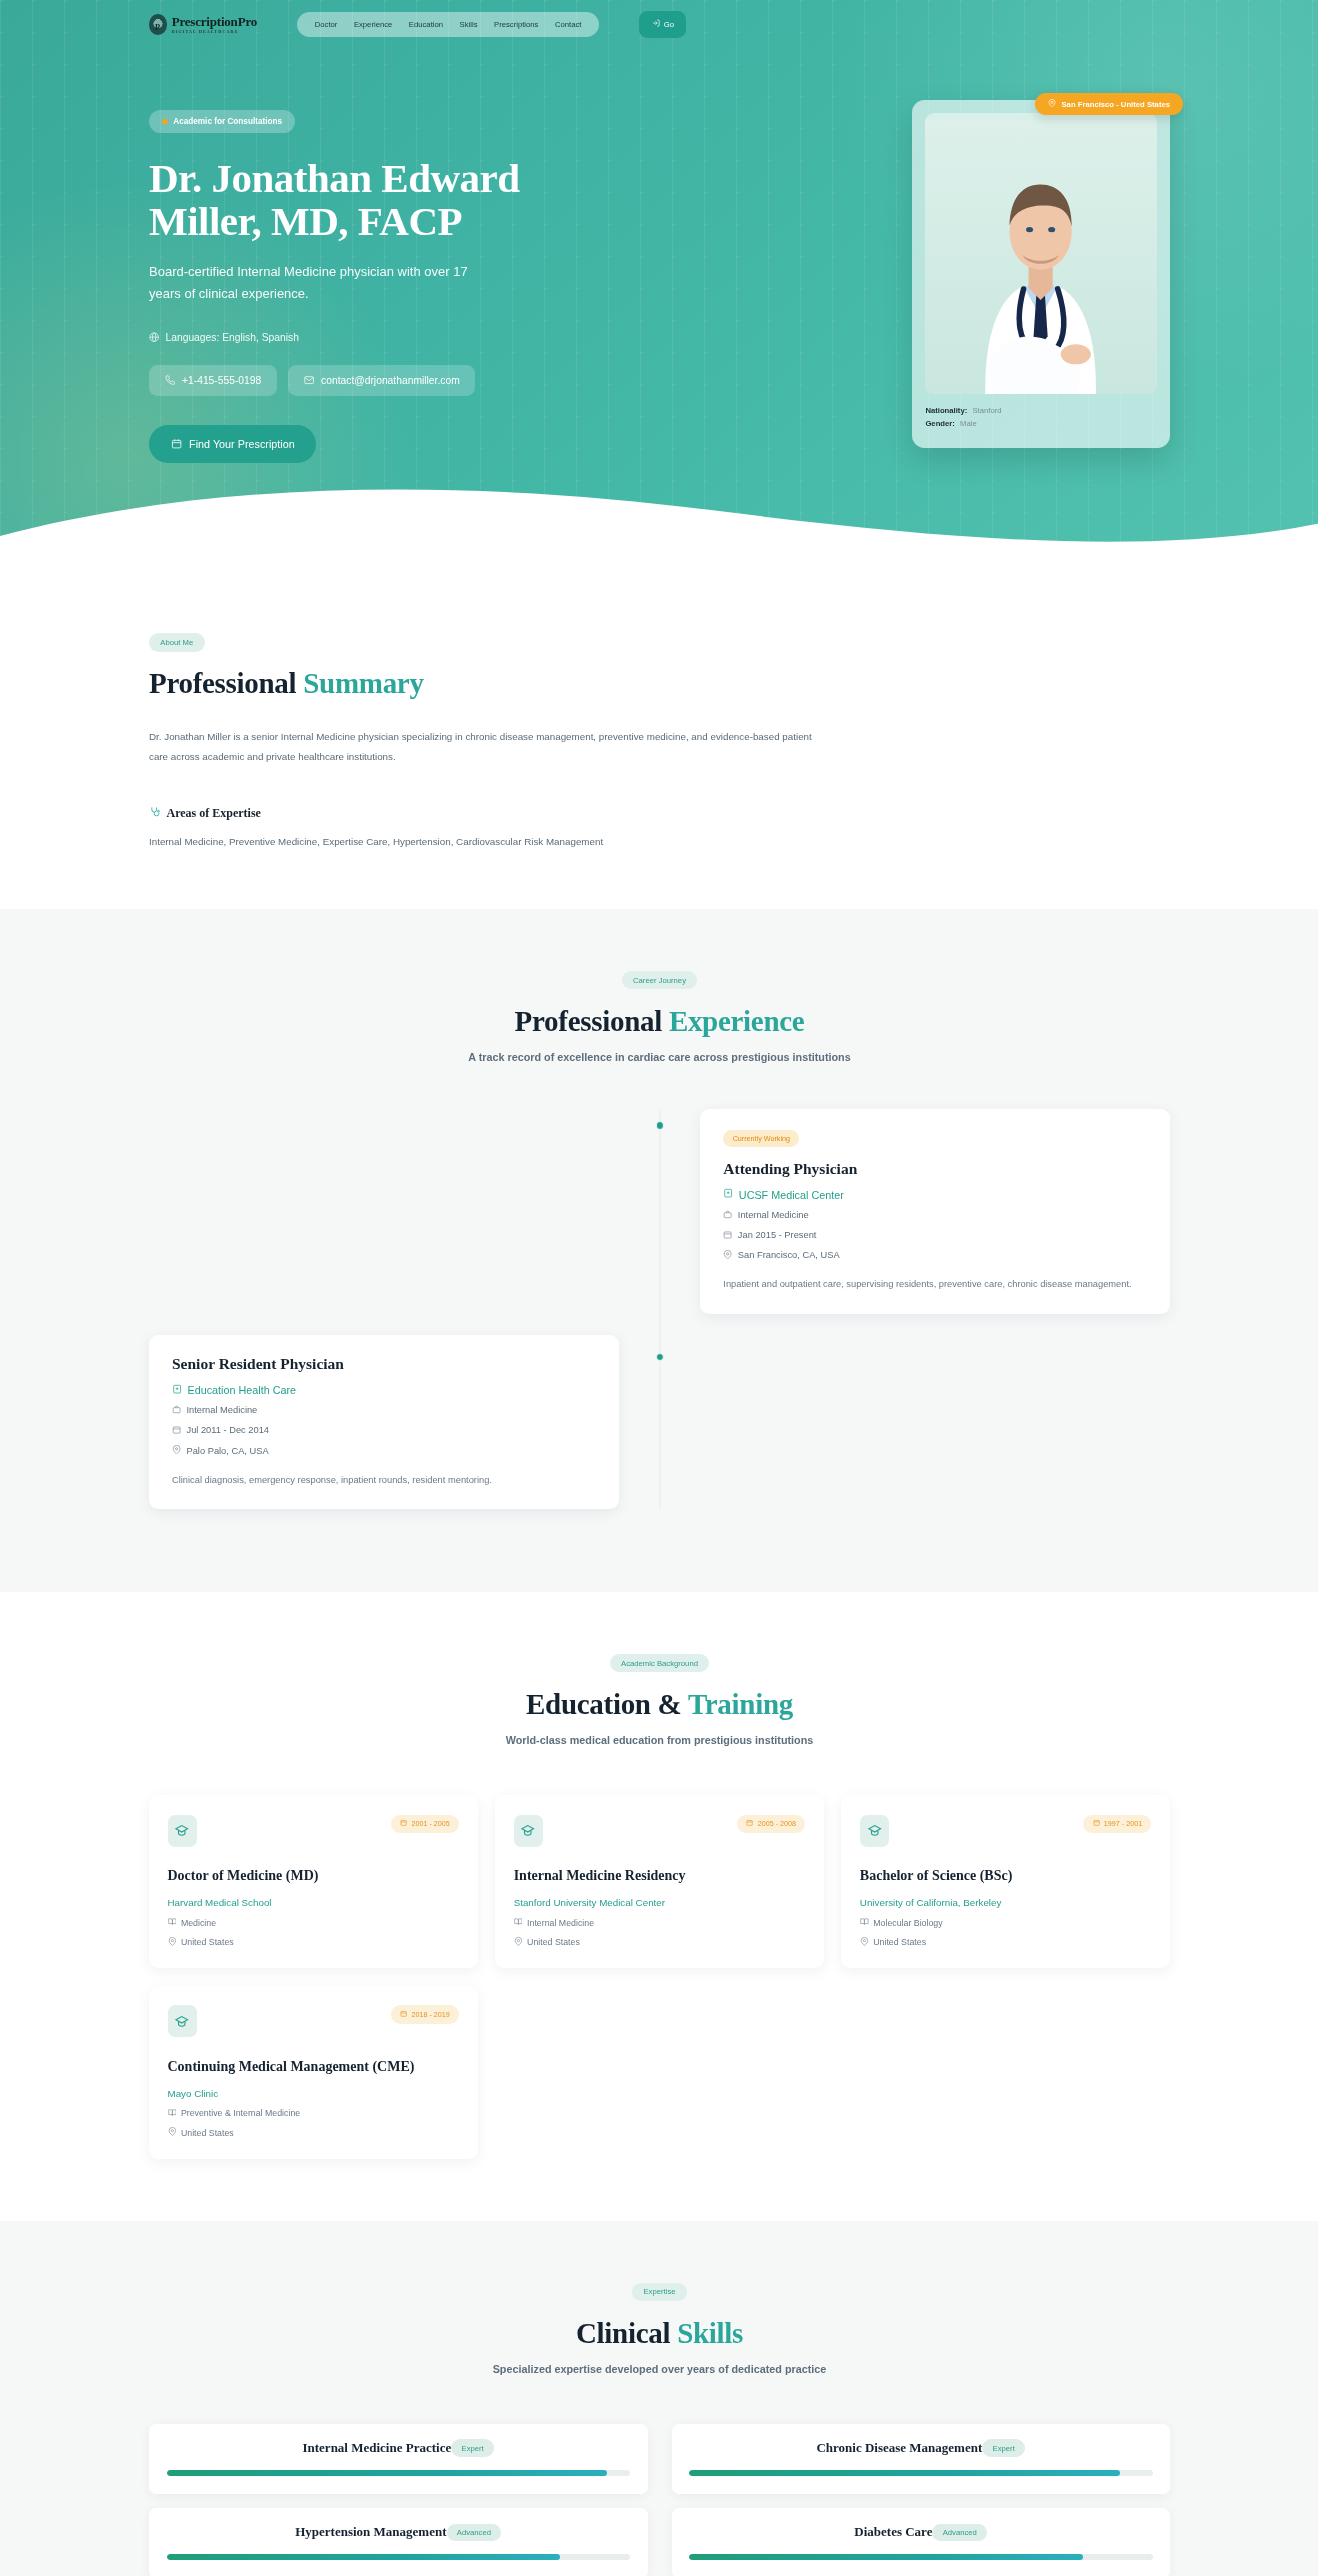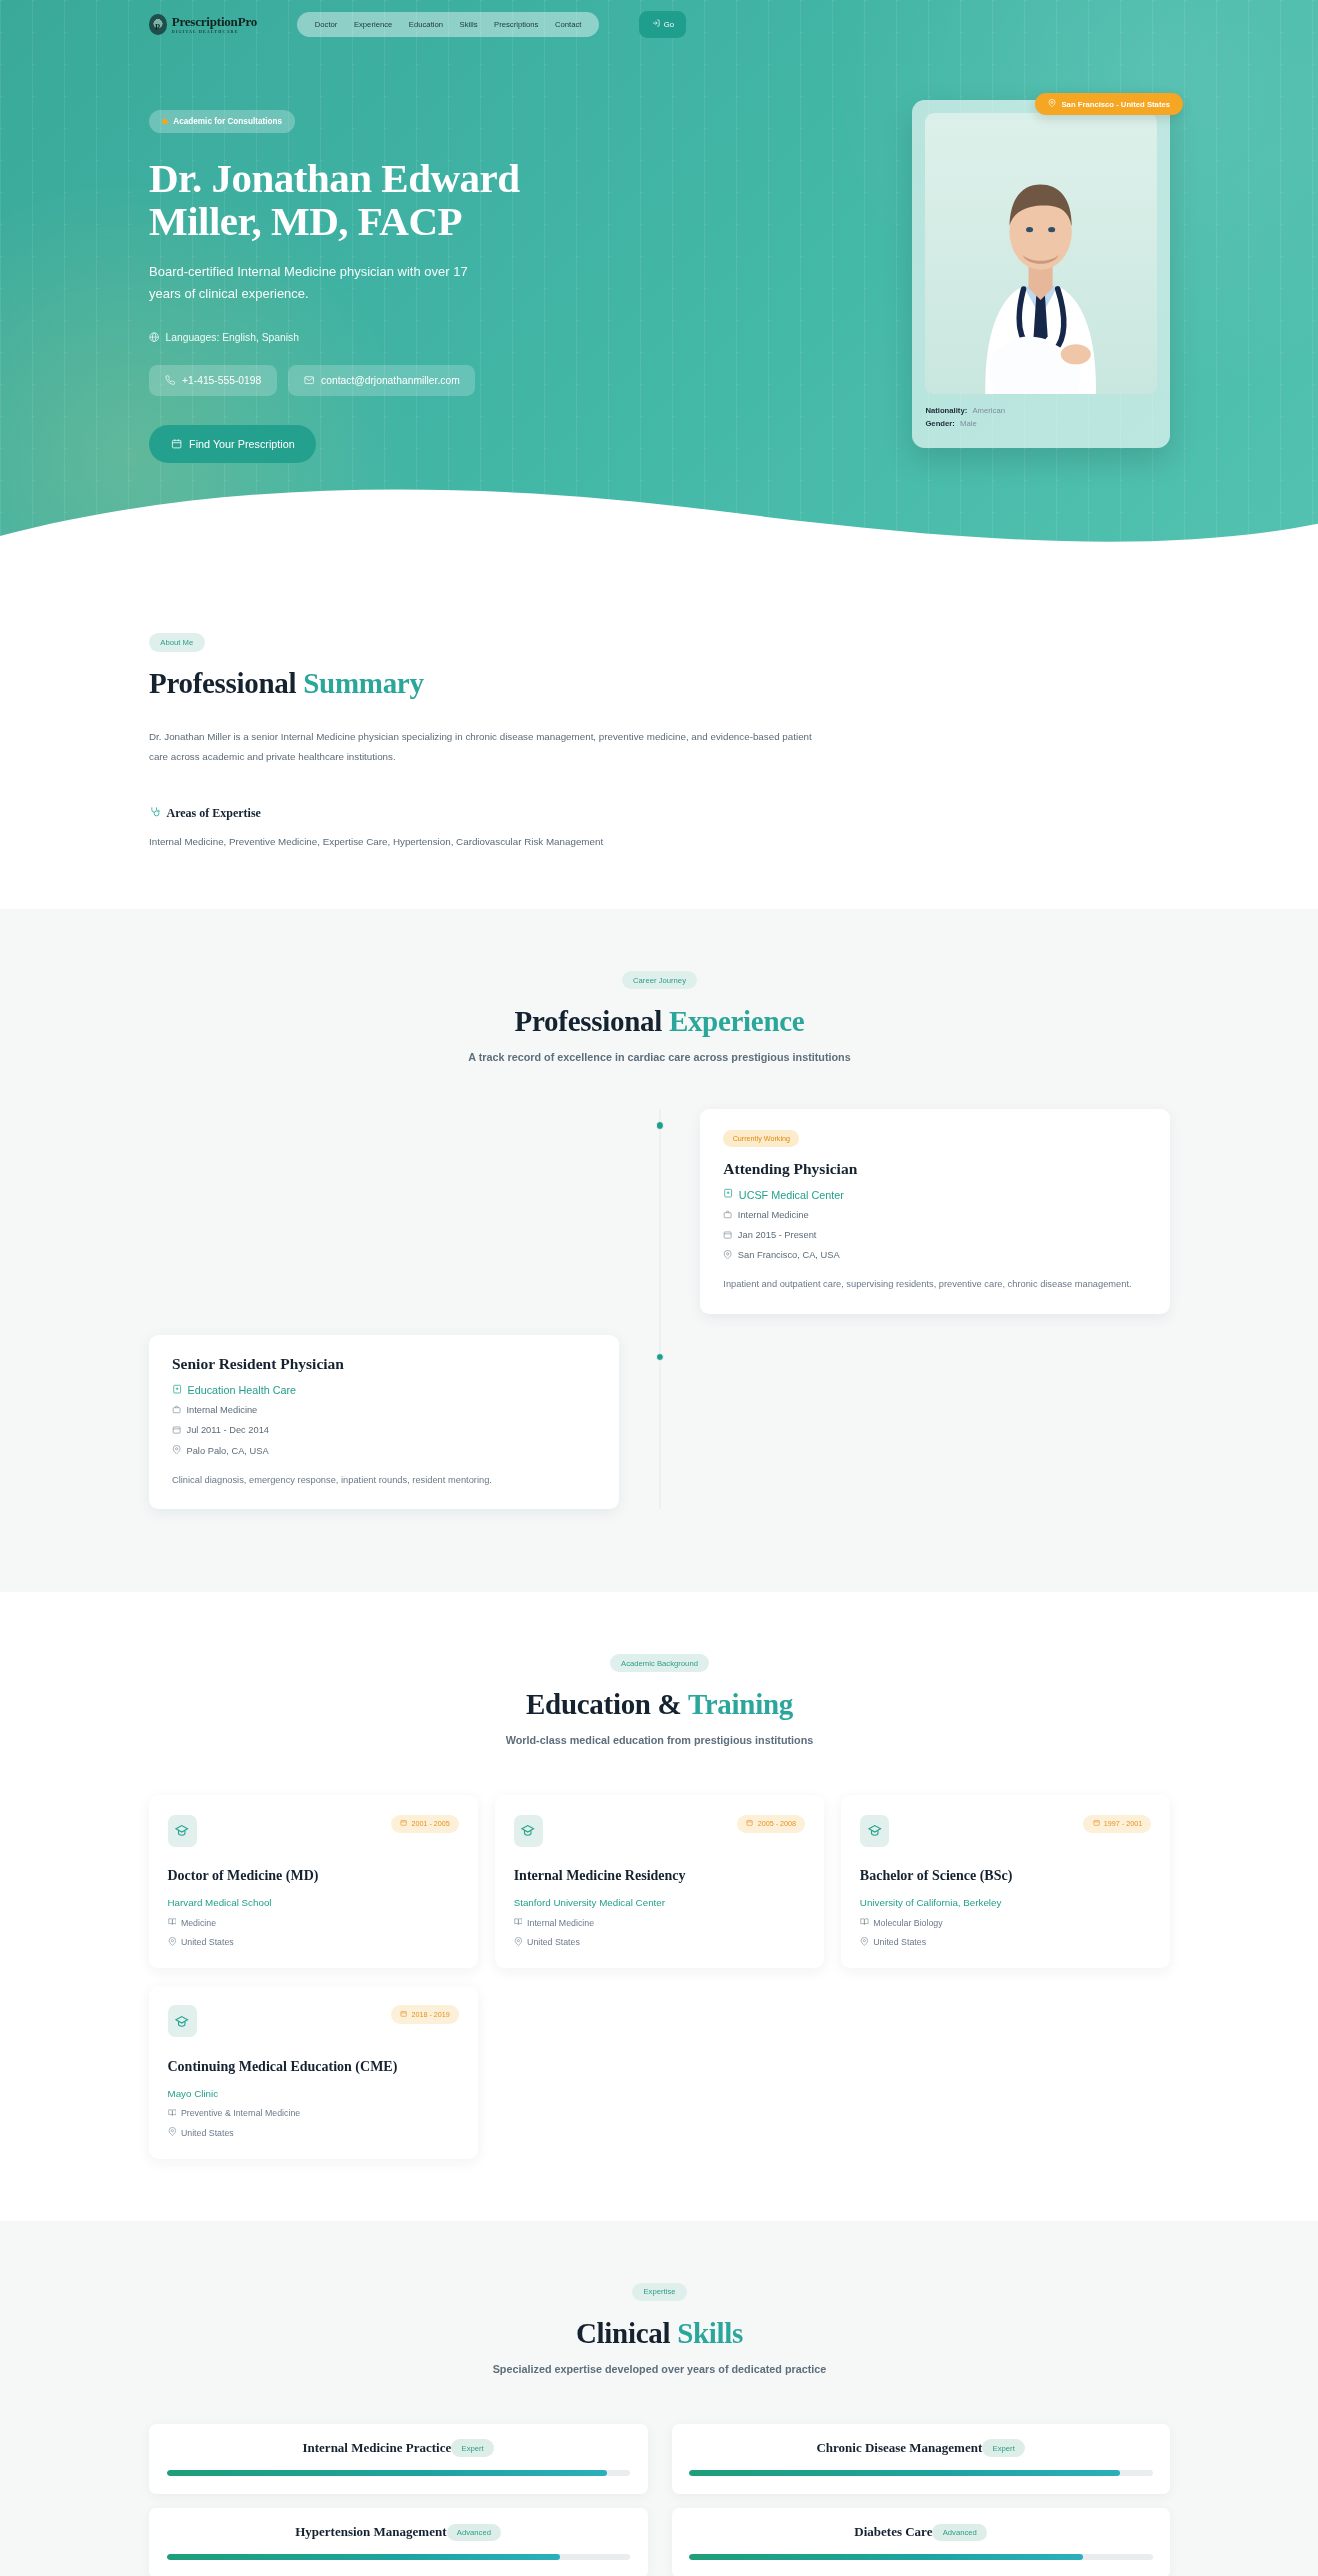--- a/index.html
+++ b/index.html
@@ -357,21 +357,21 @@
             <path d="M264 336 C282 392 280 436 258 458" stroke="#16274a" stroke-width="11" fill="none" stroke-linecap="round"></path>
             <circle cx="210" cy="460" r="15" fill="none" stroke="#16274a" stroke-width="8"></circle>
 
             <path d="M132 470 C168 430 200 424 240 436 L300 470 C312 490 312 520 300 545 L140 545 C126 518 124 492 132 470 Z" fill="#fbfdff"></path>
             <ellipse cx="300" cy="466" rx="30" ry="20" fill="#f0c6a8"></ellipse>
           </svg>
         </div>
         <div class="photo-meta">
           <div>
             <b>Nationality:</b>
-            <span>American</span>
+            <span>Stanford</span>
           </div>
           <div>
             <b>Gender:</b>
             <span>Male</span>
           </div>
         </div>
       </div>
     </div>
   </div>
 
@@ -623,21 +623,21 @@
             </svg>
           </div>
       <div class="edu-year">
         <span><svg width="7.2" height="7.2" viewBox="0 0 24 24" fill="none" stroke="#e7911a" stroke-width="2">
                 <rect x="3" y="5" width="18" height="16" rx="2"></rect>
                 <line x1="3" y1="10" x2="21" y2="10"></line>
               </svg></span>
         <span>2018 - 2019</span>
       </div>
     </div>
-    <div class="edu-deg">Continuing Medical Education (CME)</div>
+    <div class="edu-deg">Continuing Medical Management (CME)</div>
     <div class="edu-inst">Mayo Clinic</div>
     <div class="edu-meta">
       <span><svg width="8.8" height="8.8" viewBox="0 0 24 24" fill="none" stroke="#7b8996" stroke-width="1.7">
               <path d="M2 5h8a2 2 0 0 1 2 2v13a2 2 0 0 0-2-2H2z"></path>
               <path d="M22 5h-8a2 2 0 0 0-2 2v13a2 2 0 0 1 2-2h8z"></path>
             </svg></span>
       <span>Preventive &amp; Internal Medicine</span>
     </div>
     <div class="edu-meta">
       <span><svg width="8.8" height="8.8" viewBox="0 0 24 24" fill="none" stroke="#7b8996" stroke-width="1.7">

